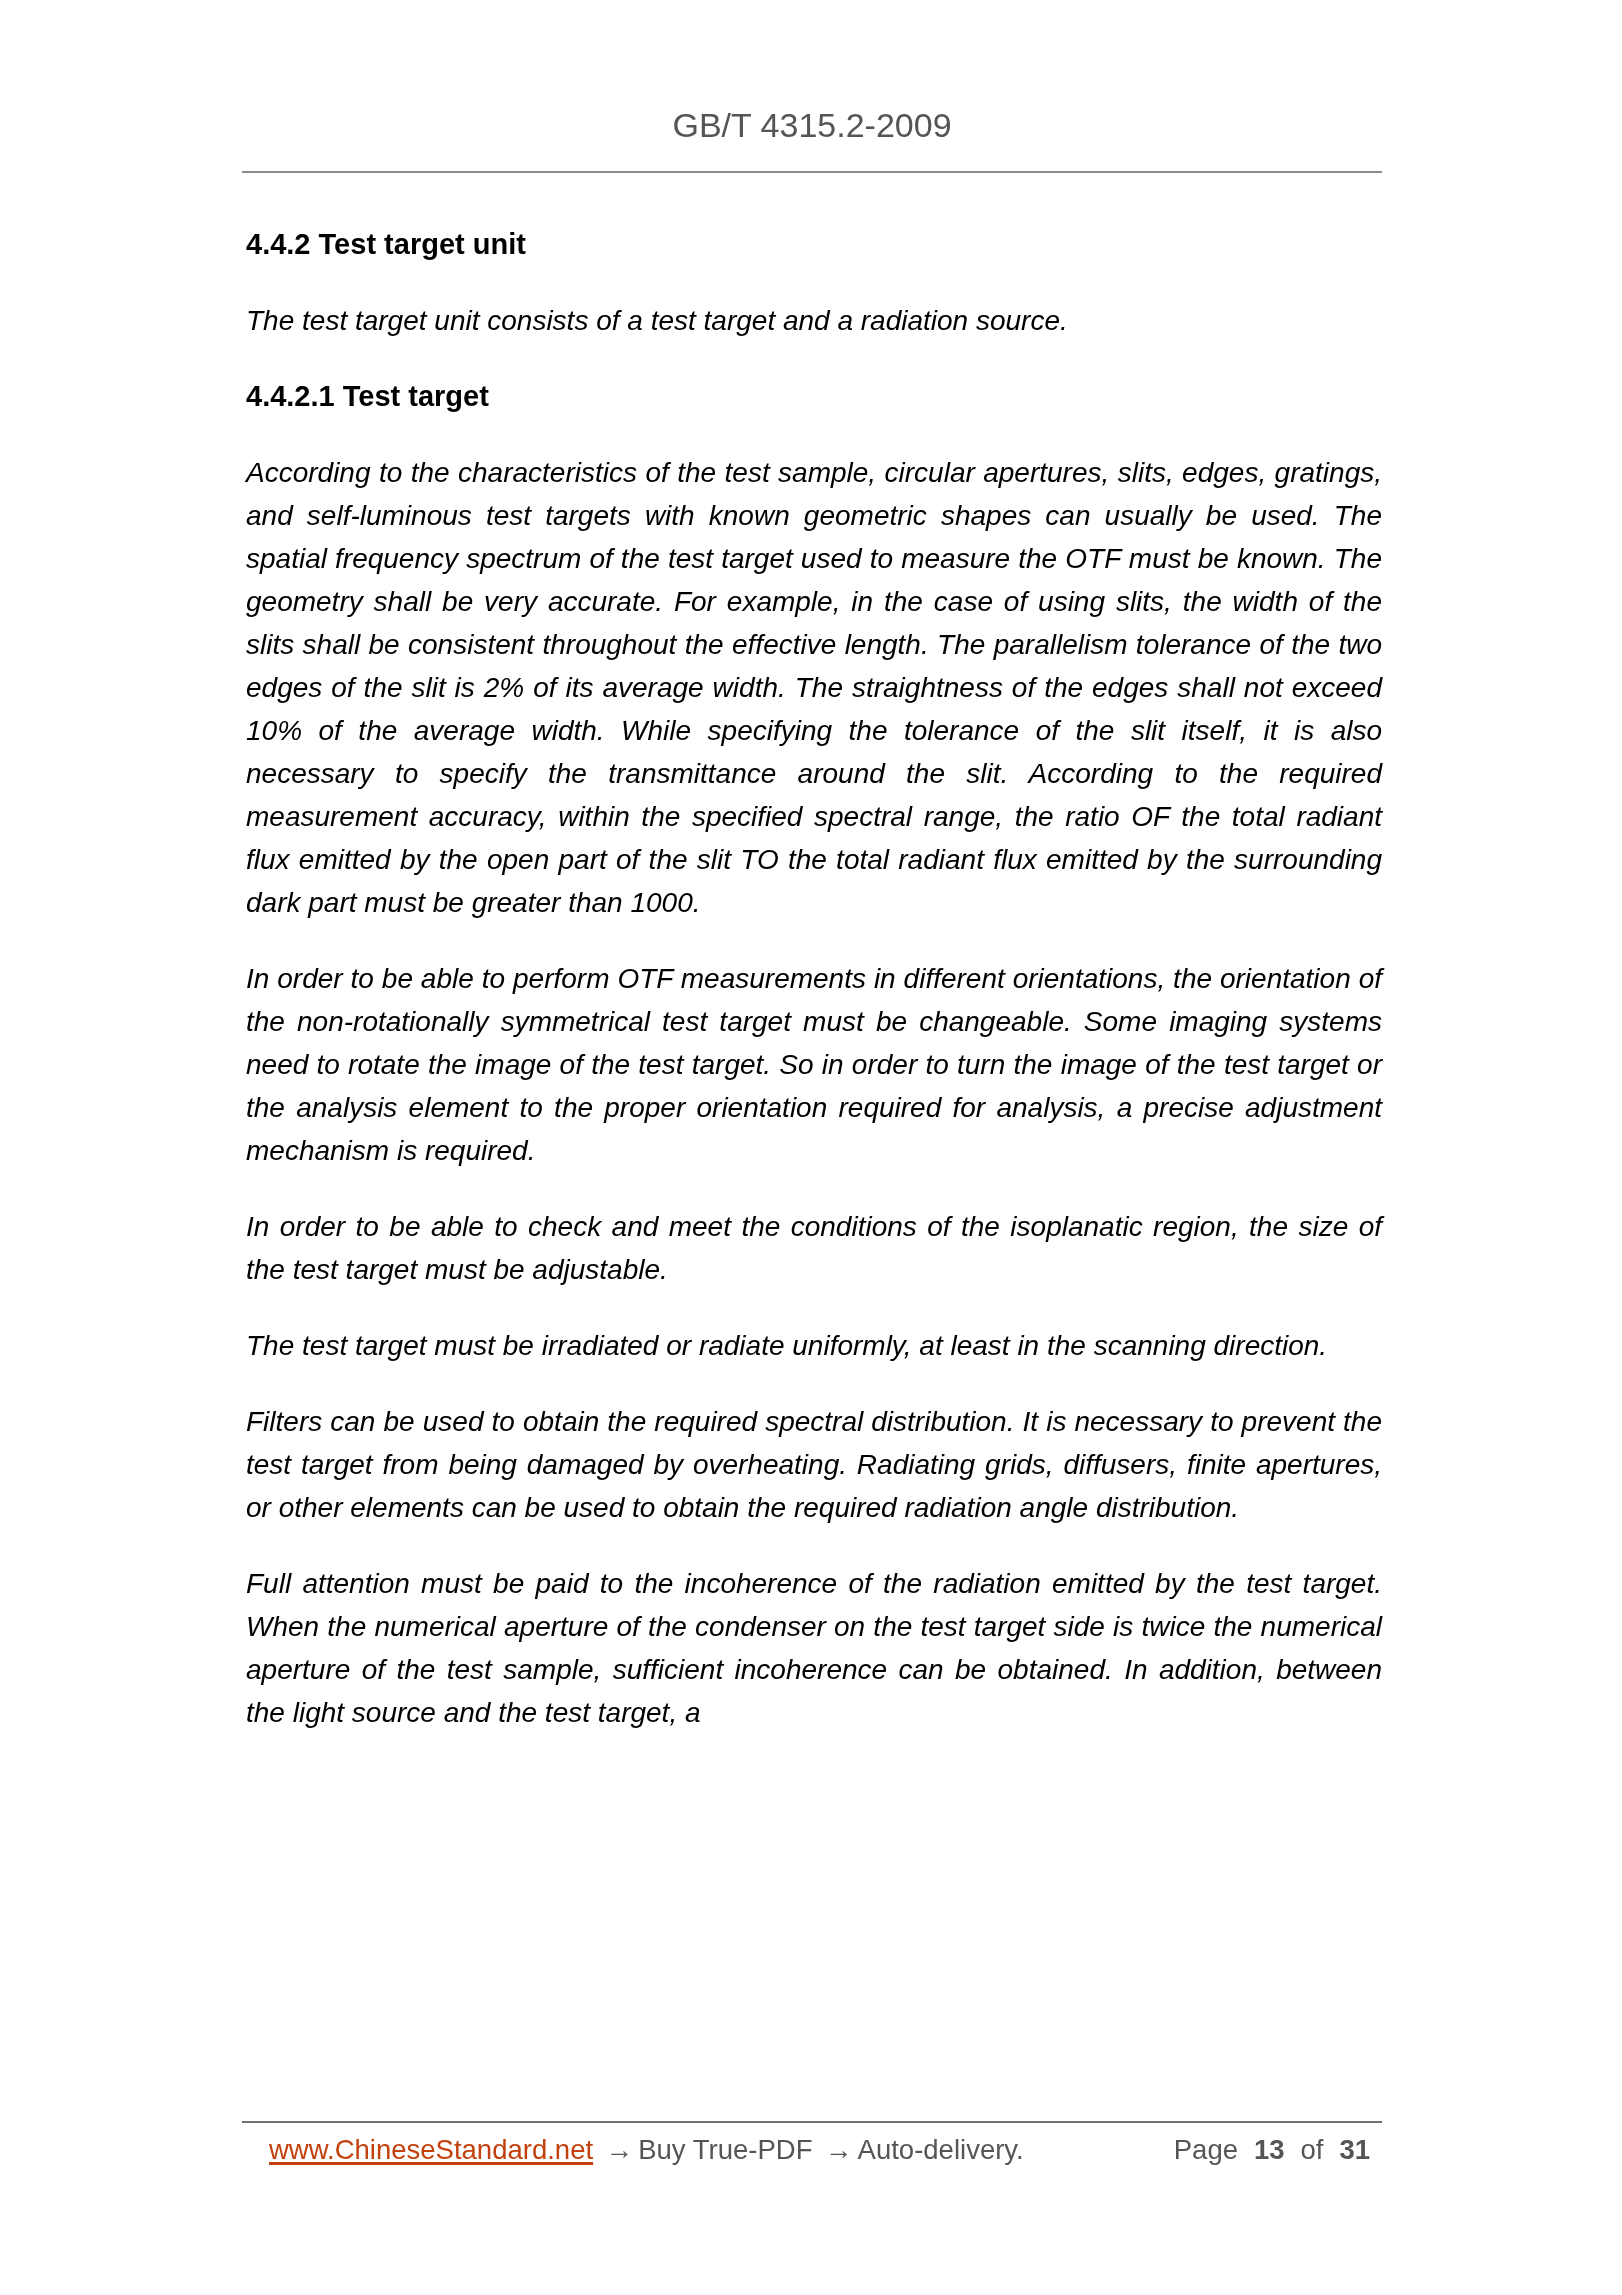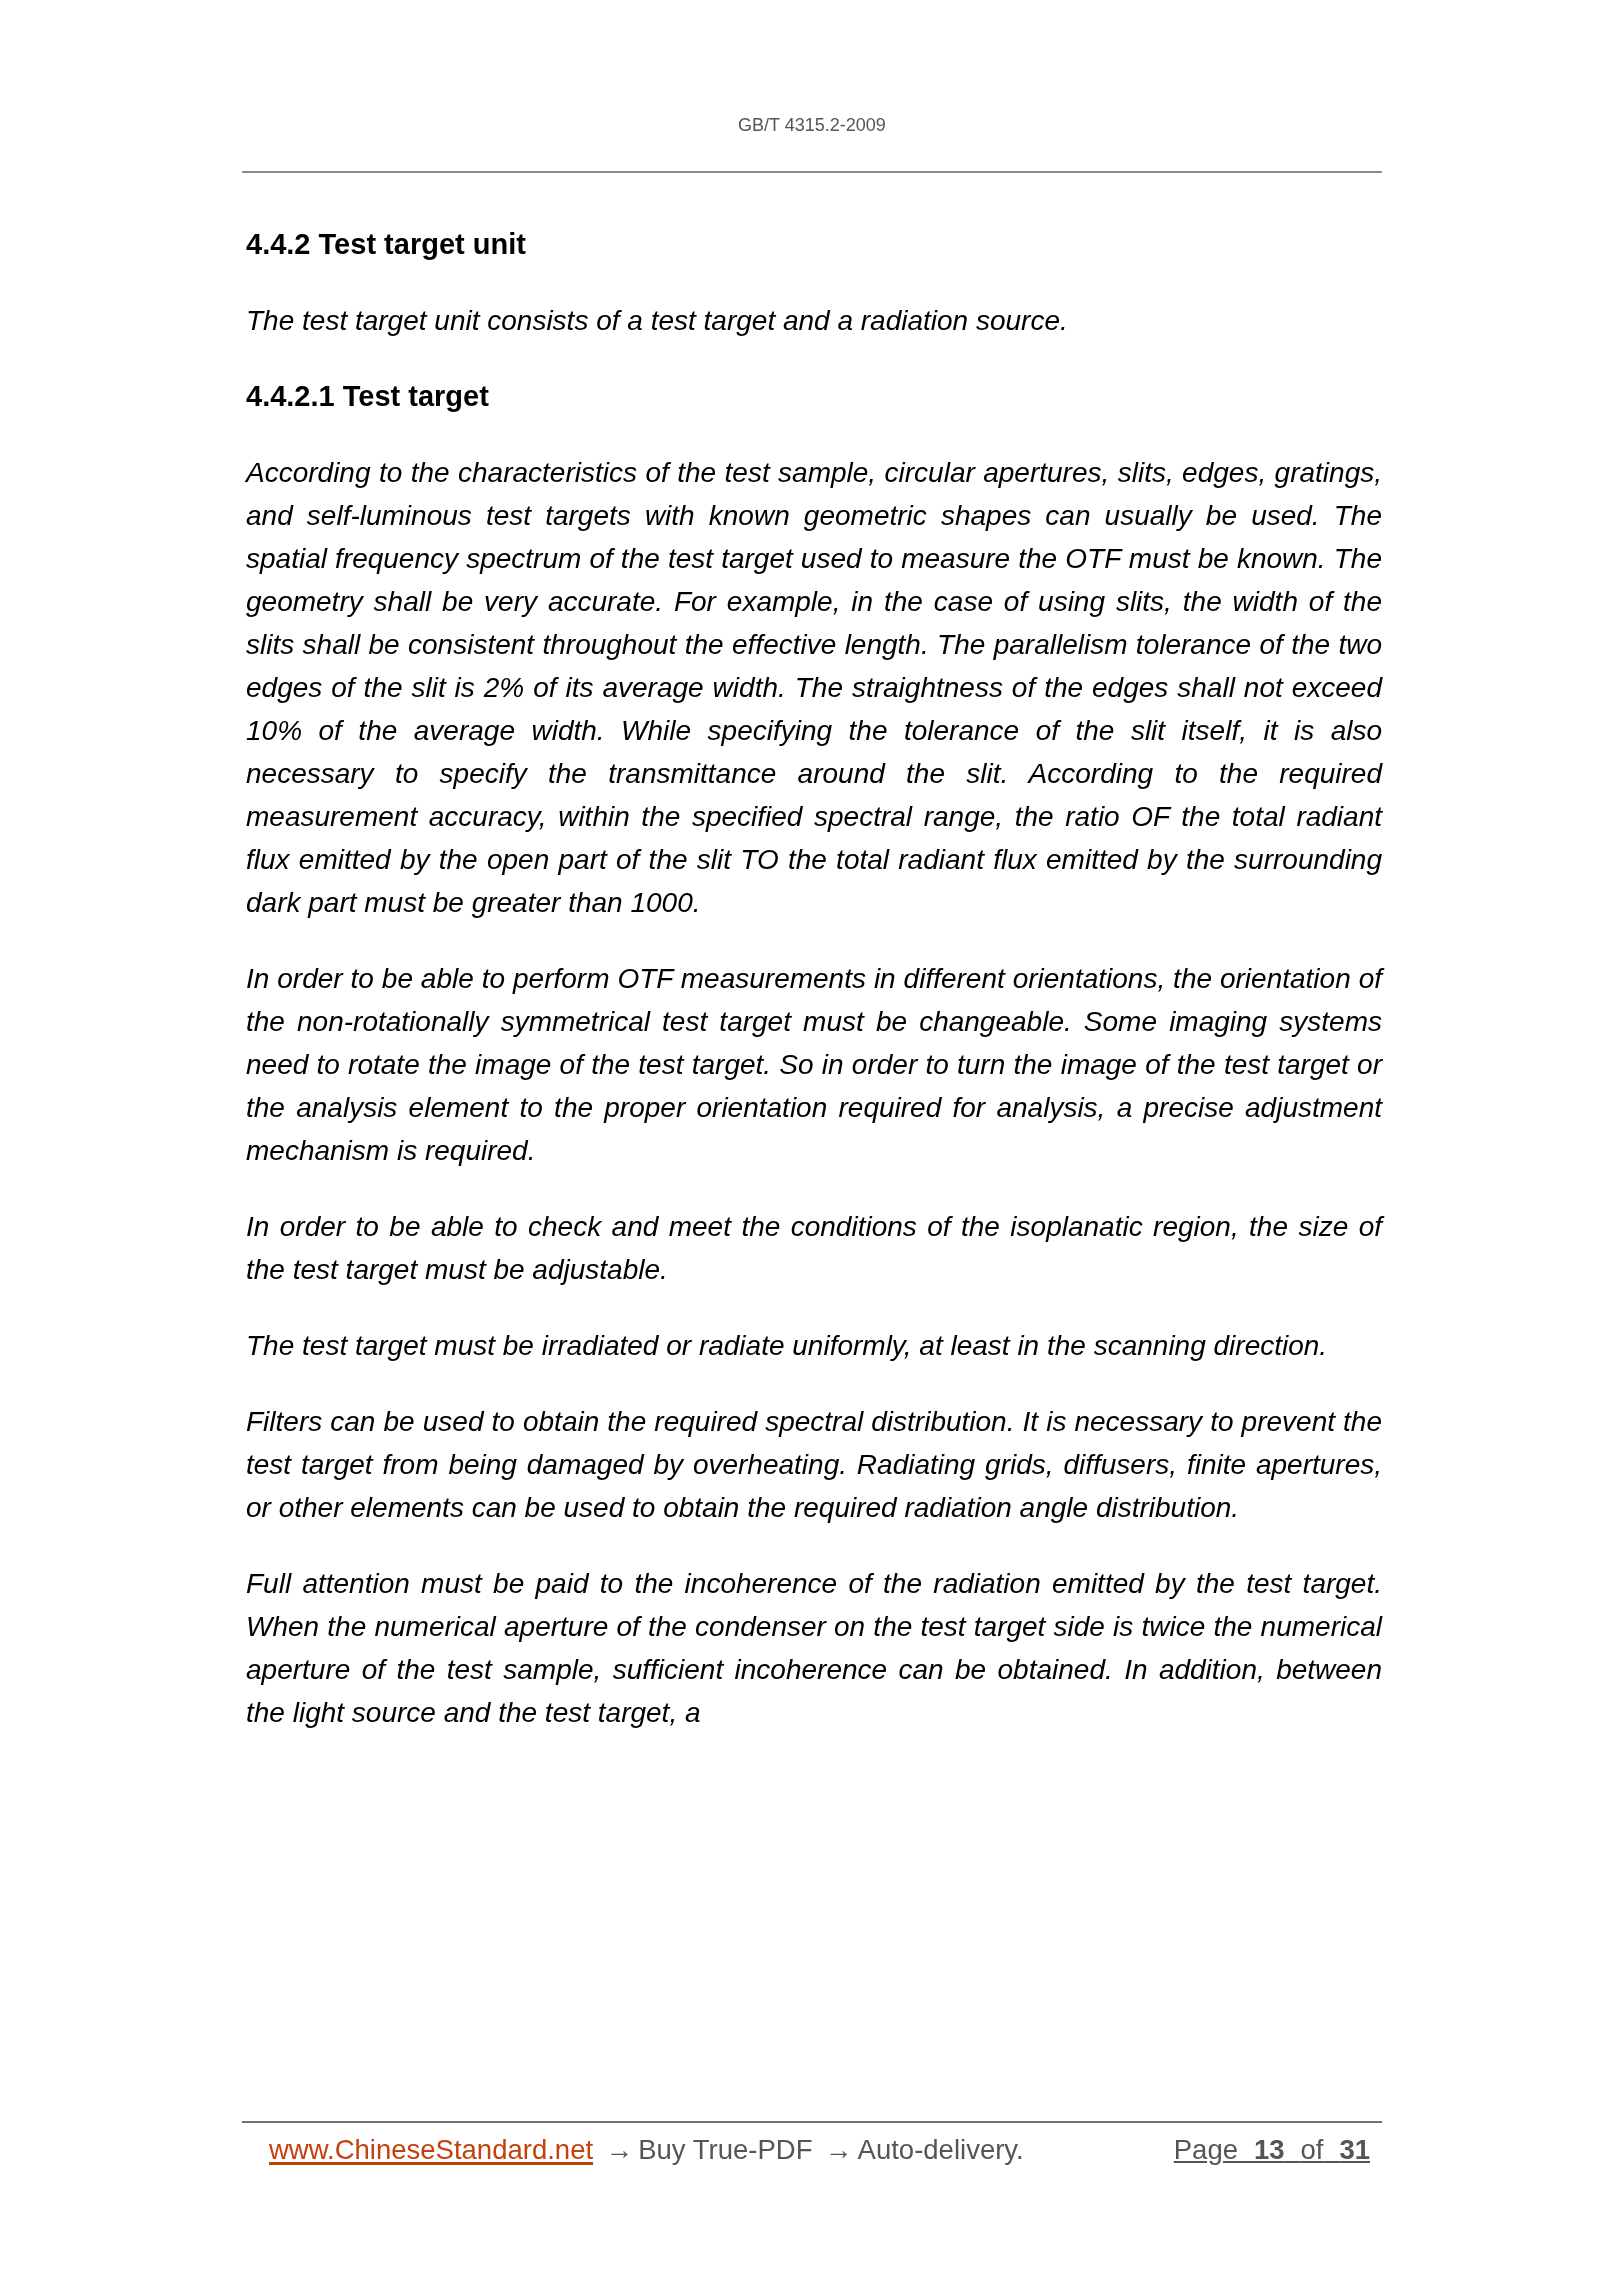--- a/index.html
+++ b/index.html
@@ -14,21 +14,21 @@
       overflow: hidden;
       font-family: "Liberation Sans", sans-serif;
       color: #000000;
     }
     .page-header {
       position: absolute;
       left: 242px;
       top: 107px;
       width: 1140px;
       text-align: center;
-      font-size: 18px;
+      font-size: 34px;
       color: #555555;
       line-height: 37px;
     }
     .header-rule {
       position: absolute;
       left: 242px;
       top: 171px;
       width: 1140px;
       height: 0;
       border-top: 2.5px solid #8a8a8a;
@@ -79,21 +79,20 @@
     }
     .arrow-icon {
       display: inline-block;
       margin: 0 5px;
     }
     .page-indicator {
       position: absolute;
       right: 0;
       top: 0;
       word-spacing: 8.3px;
-      text-decoration: underline;
     }
     .page-num {
       font-weight: bold;
     }
   </style>
 </head>
 <body>
 
 <div class="page-header">
   <span>GB/T 4315.2-2009</span>

